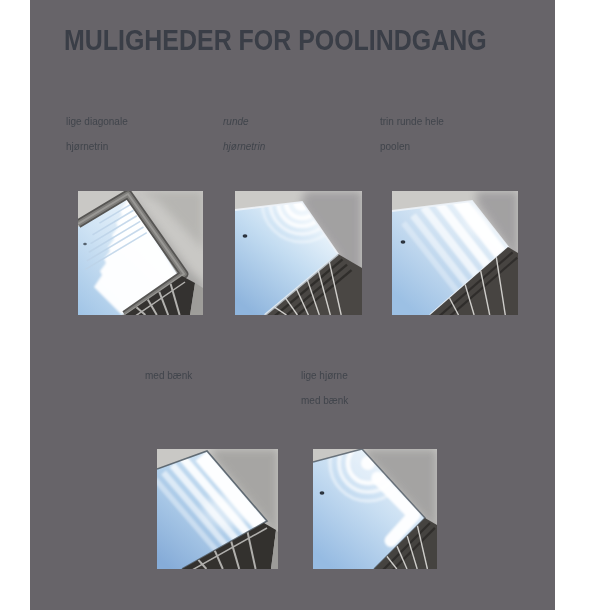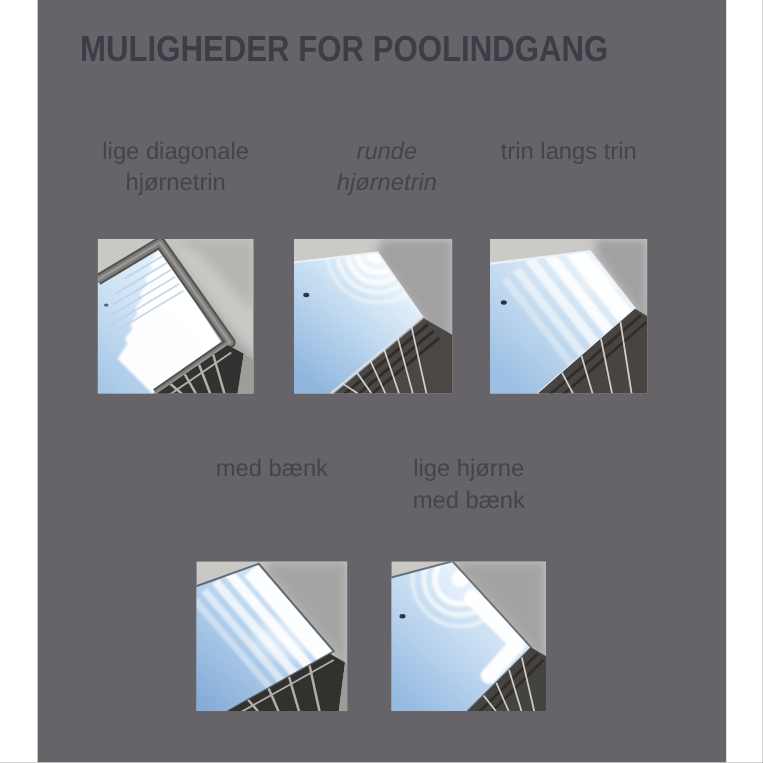--- a/index.html
+++ b/index.html
@@ -1,36 +1,36 @@
 <!DOCTYPE html>
 <html><head>
 <meta charset="utf-8">
 <style>
   html,body{margin:0;padding:0;background:#ffffff;}
   .canvas{
-    position:relative;width:610px;height:610px;overflow:hidden;
-    background:#a3a3a3;font-family:"Liberation Sans",sans-serif;
+    position:relative;width:555px;height:610px;overflow:hidden;
+    background:#fca5a5;font-family:"Liberation Sans",sans-serif;
   }
   .panel{
     position:absolute;left:30px;top:0;width:551px;height:610px;
     background:#676469;
   }
   .page-title{
     position:absolute;left:64px;top:24px;margin:0;
     font-size:29px;font-weight:bold;color:#3a3e47;
     letter-spacing:0px;transform:scaleX(.86);transform-origin:left top;
     white-space:nowrap;
   }
   .opt-label{
-    position:absolute;text-align:center;color:#41454c;
-    font-size:19px;line-height:25px;font-weight:400;
+    position:absolute;text-align:left;color:#41454c;
+    font-size:10px;line-height:25px;font-weight:400;
   }
   .opt-label div{white-space:nowrap;}
   #label-0{left:66px;  top:109px;width:149px;}
-  #label-1{left:234px; top:109px;width:151px;font-style:italic;}
+  #label-1{left:223px; top:109px;width:151px;font-style:italic;}
   #label-2{left:380px; top:109px;width:150px;}
   #label-3{left:145px; top:363px;width:145px;}
   #label-4{left:301px; top:363px;width:148px;}
   figure.pool-figure{margin:0;position:absolute;overflow:hidden;}
   #fig-0{left:78px; top:191px;width:125px;height:124px;}
   #fig-1{left:235px;top:191px;width:127px;height:124px;}
   #fig-2{left:392px;top:191px;width:126px;height:124px;}
   #fig-3{left:157px;top:449px;width:121px;height:120px;}
   #fig-4{left:313px;top:449px;width:124px;height:120px;}
   figure.pool-figure svg{display:block;width:100%;height:100%;}
@@ -50,21 +50,22 @@
 
   <div class="opt-label" id="label-0">
     <div>lige diagonale</div>
     <div>hjørnetrin</div>
   </div>
   <div class="opt-label" id="label-1">
     <div>runde</div>
     <div>hjørnetrin</div>
   </div>
   <div class="opt-label" id="label-2">
-    <div>trin langs trin</div>
+    <div>trin runde hele</div>
+    <div>poolen</div>
   </div>
   <div class="opt-label" id="label-3">
     <div>med bænk</div>
   </div>
   <div class="opt-label" id="label-4">
     <div>lige hjørne</div>
     <div>med bænk</div>
   </div>
 
   <figure class="pool-figure" id="fig-0">

